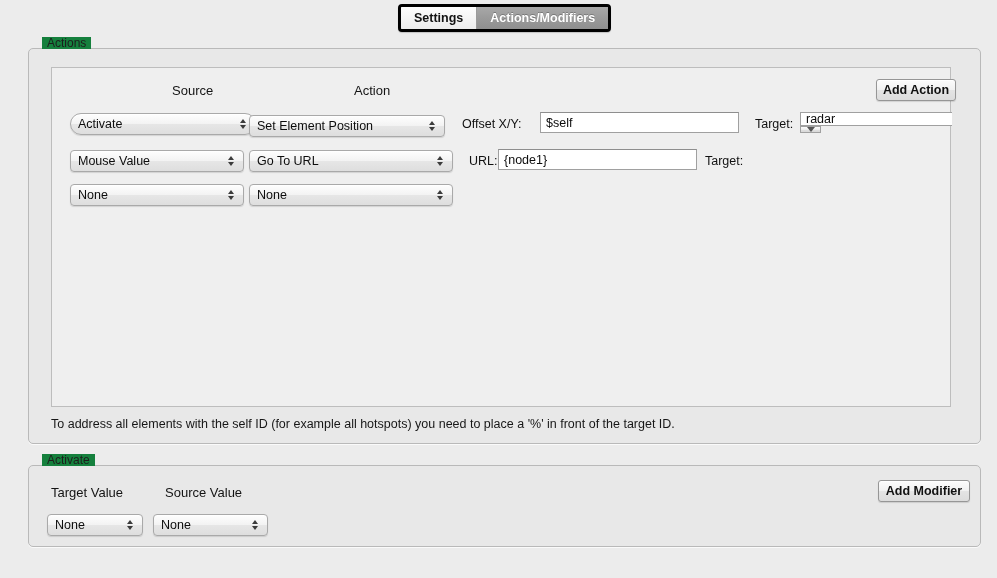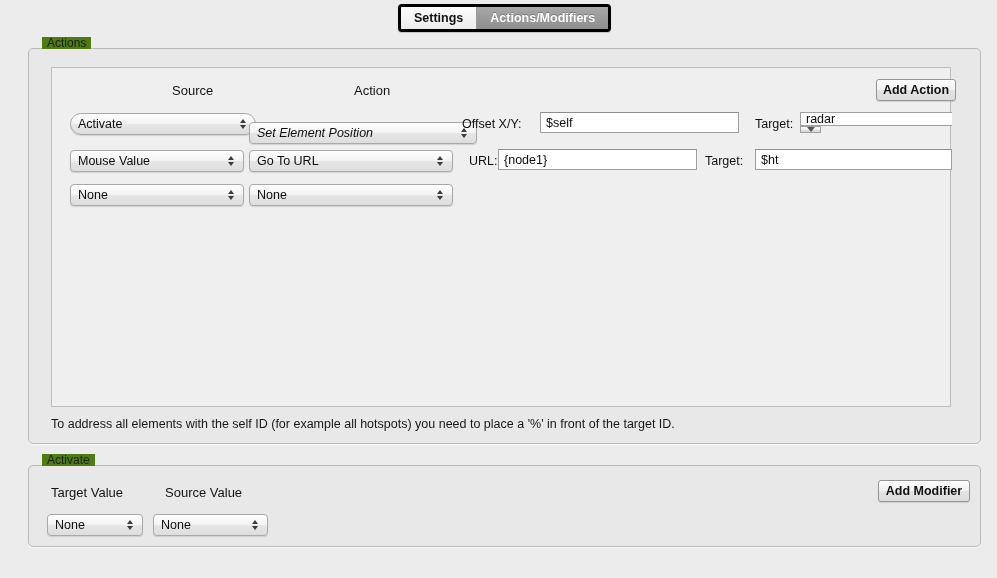--- a/index.html
+++ b/index.html
@@ -63,21 +63,21 @@
   .groupbox {
     position: absolute;
     border: 1px solid #b9b9b9;
     border-radius: 5px;
     background: #e8e8e8;
     box-shadow: 0 1px 0 rgba(255,255,255,0.75);
     box-sizing: border-box;
   }
   .group-label {
     position: absolute;
-    background: #4d7c0f;
+    background: #15803d;
     padding: 0 5px;
     font-size: 12px;
     color: #1d1d1d;
     line-height: 12px;
   }
   #actions-group { left: 28px; top: 48px; width: 953px; height: 396px; }
   #actions-label { left: 42px; top: 37px; }
   #modifiers-group { left: 28px; top: 465px; width: 953px; height: 82px; padding-left: 11px; }
   #modifiers-label { left: 42px; top: 454px; }
 
@@ -257,21 +257,21 @@
     </div>
 
     <div class="popup" style="left:18px; top:45px; width:186px;border-radius:11px;">
       <span class="popup-text">Activate</span>
       <span class="stepper">
         <span class="tri-up"></span>
           <span class="tri-down"></span>
       </span>
     </div>
 
-    <div class="popup" style="left:197px; top:54px; width:228px;font-style:italic;">
+    <div class="popup" style="left:197px; top:47px; width:196px;">
       <span class="popup-text">Set Element Position</span>
       <span class="stepper">
         <span class="tri-up"></span>
           <span class="tri-down"></span>
       </span>
     </div>
 
     <div class="inline-label" style="left:410px; top:49px;">Offset X/Y:</div>
 
     <div class="field" style="left:488px; top:44px; width:199px;">$self</div>
@@ -300,21 +300,20 @@
           <span class="tri-down"></span>
       </span>
     </div>
 
     <div class="inline-label" style="left:417px; top:86px;">URL:</div>
 
     <div class="field" style="left:446px; top:81px; width:199px;">{node1}</div>
 
     <div class="inline-label" style="left:653px; top:86px;">Target:</div>
 
-    <div class="field" style="left:703px; top:81px; width:197px;">$ht</div>
 
     <div class="popup" style="left:18px; top:116px; width:174px;">
       <span class="popup-text">None</span>
       <span class="stepper">
         <span class="tri-up"></span>
           <span class="tri-down"></span>
       </span>
     </div>
 
     <div class="popup" style="left:197px; top:116px; width:204px;">

